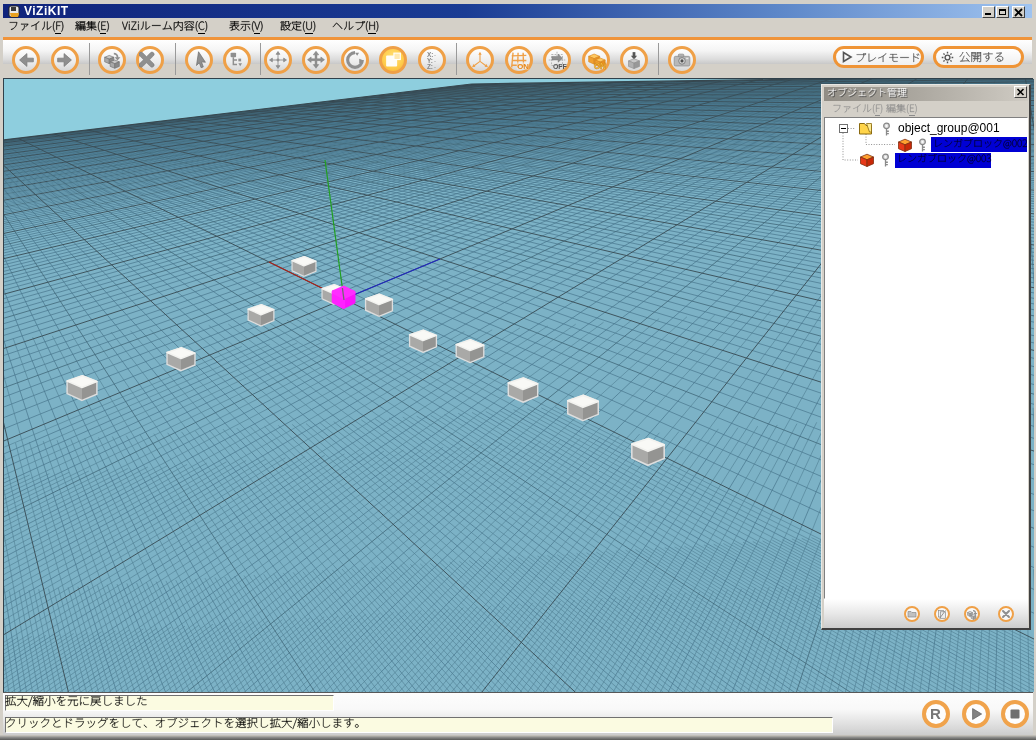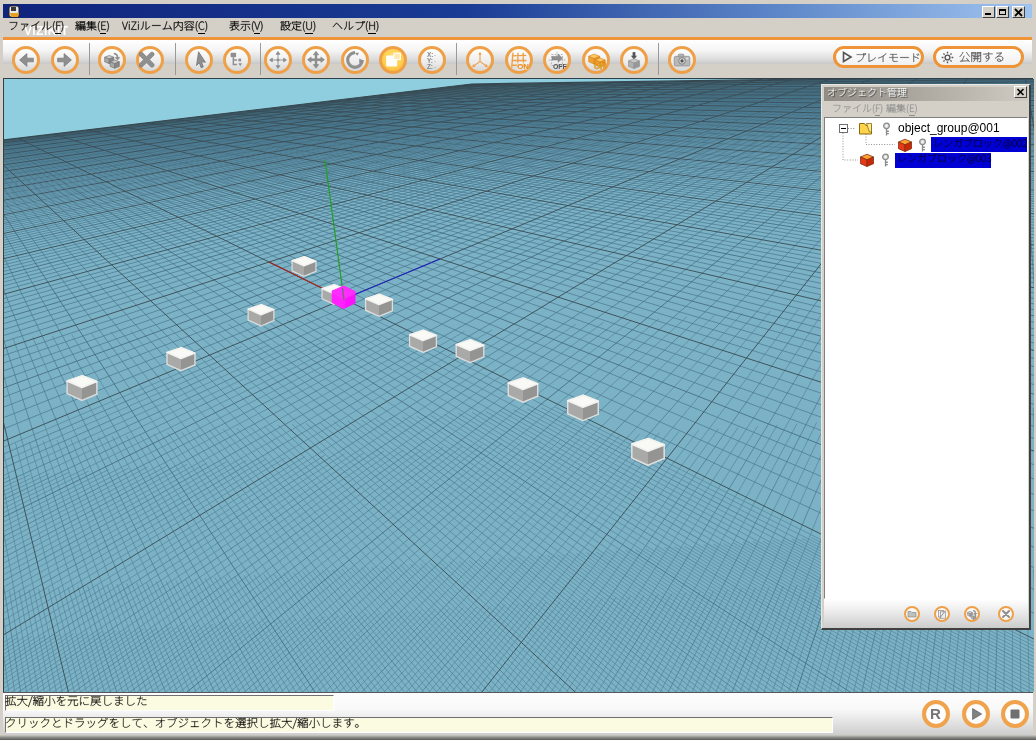--- a/index.html
+++ b/index.html
@@ -2,21 +2,21 @@
 <html><head><meta charset="utf-8">
 <style>
 * { margin:0; padding:0; box-sizing:border-box; }
 html,body { width:1036px; height:740px; overflow:hidden; }
 body { font-family:"Liberation Sans", sans-serif; background:#d4d0c8; position:relative; }
 .abs { position:absolute; }
 
 #titlebar { left:3px; top:4px; width:1029px; height:14px;
   background:linear-gradient(90deg,#10247c 0%,#1a3c94 45%,#5c86c8 75%,#a0c4f0 100%);
   color:#fff; font-size:12px; font-weight:bold; }
-#titlebar .txt { position:absolute; left:21px; top:0px; letter-spacing:0.5px;margin-top:20px; }
+#titlebar .txt { position:absolute; left:21px; top:0px; letter-spacing:0.5px; }
 .tbtn { position:absolute; top:2px; width:13px; height:12px; background:#d4d0c8;
   border-top:1px solid #fff; border-left:1px solid #fff;
   border-right:1px solid #404040; border-bottom:1px solid #404040;
   font-size:9px; font-weight:bold; color:#000; text-align:center; line-height:10px;}
 #menubar { left:3px; top:18px; width:1029px; height:19px; font-size:11px; color:#000; }
 #orangeline { left:3px; top:37px; width:1029px; height:3px; background:#f0943a; }
 #toolbar { left:3px; top:40px; width:1029px; height:24px;
   background:linear-gradient(#ffffff 0%,#f4f4f4 45%,#dcdcdc 80%,#c8c8c8 100%); }
 .sep { position:absolute; top:3px; width:1px; height:32px; background:#9a9a9a; }
 .cbtn { position:absolute; border-radius:50%; background:#fdfdfd; }

